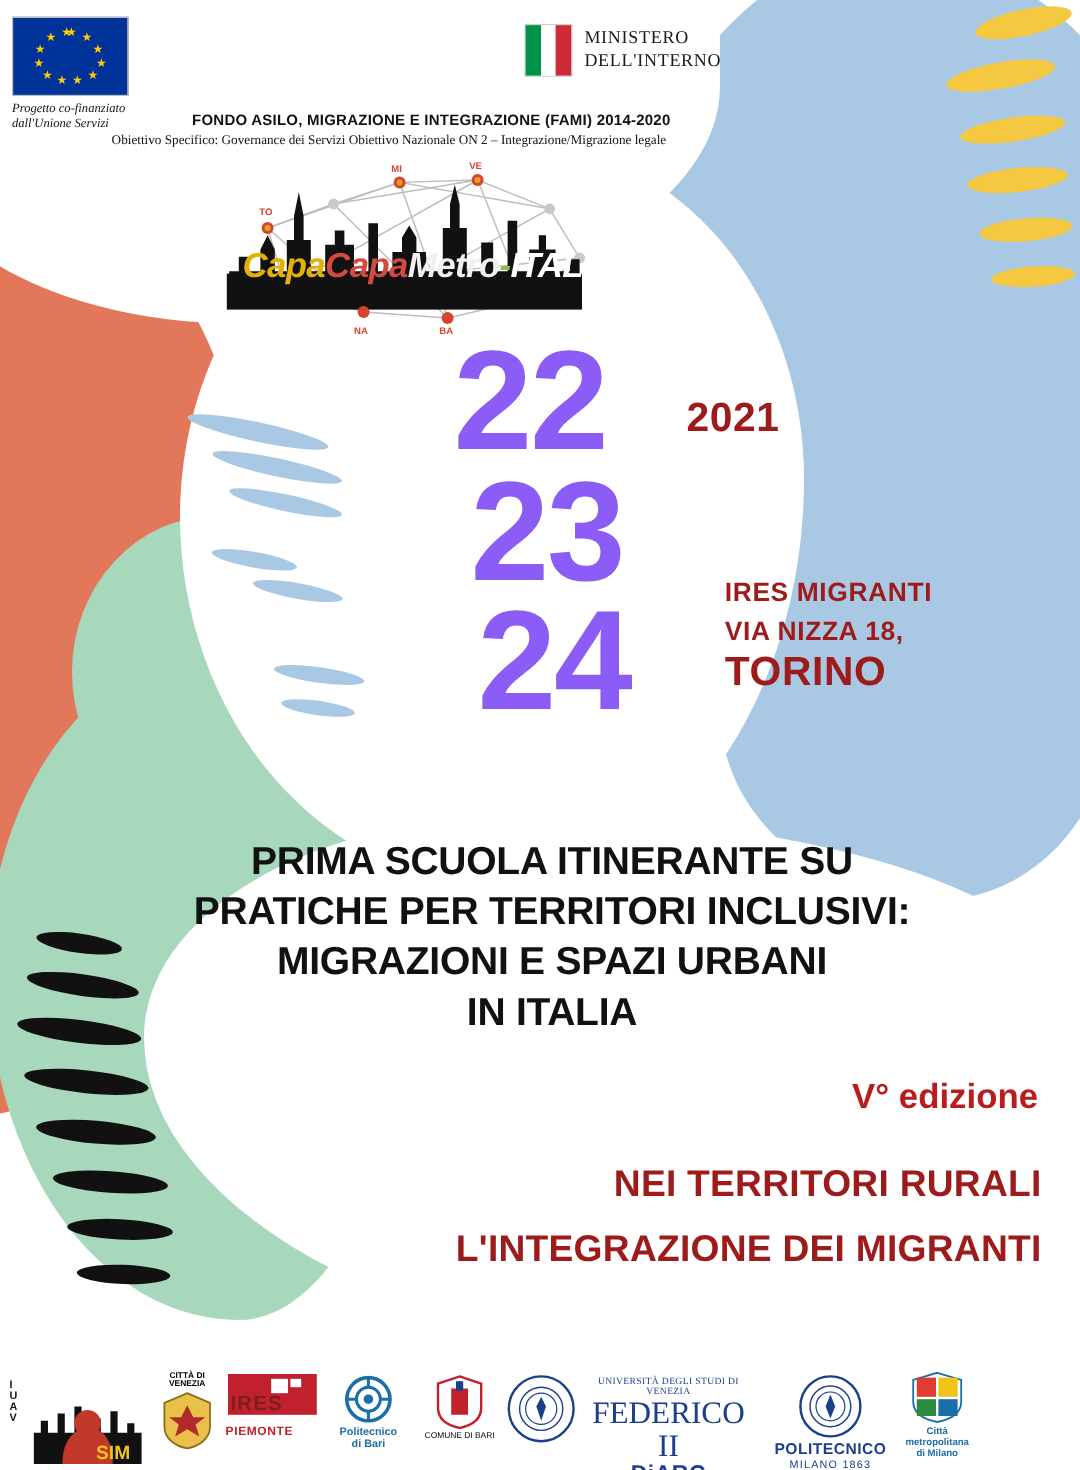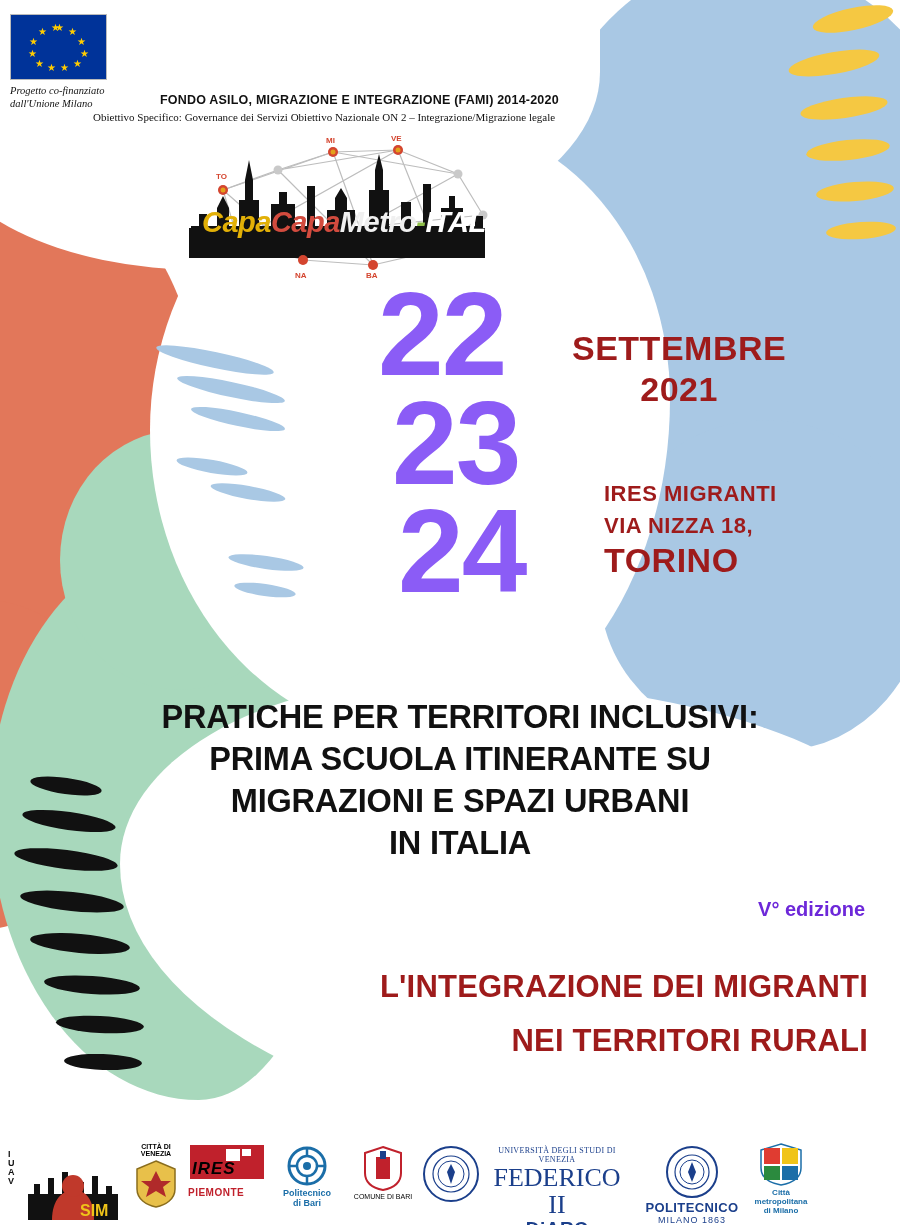--- a/index.html
+++ b/index.html
@@ -289,23 +289,23 @@
     font-weight: bold;
     font-size: 32.5px;
     line-height: 1.29;
     letter-spacing: -0.2px;
   }
 
   .edition {
     position: absolute;
     right: 35px;
     top: 898px;
-    color: #6d28d9;
-    font-weight: bold;
-    font-size: 20px;
+    color: #b91c1c;
+    font-weight: bold;
+    font-size: 29px;
   }
   .subtitle {
     position: absolute;
     right: 32px;
     top: 960px;
     width: 700px;
     text-align: right;
     color: #9e1b1b;
     font-weight: bold;
     font-size: 31px;
@@ -407,24 +407,35 @@
         <span class="eu-star" style="left:49px;top:48px;">★</span>
         <span class="eu-star" style="left:36px;top:48px;">★</span>
         <span class="eu-star" style="left:24px;top:44px;">★</span>
         <span class="eu-star" style="left:17px;top:34px;">★</span>
         <span class="eu-star" style="left:18px;top:22px;">★</span>
         <span class="eu-star" style="left:27px;top:12px;">★</span>
         <span class="eu-star" style="left:40px;top:8px;">★</span>
       </div>
       <div class="eu-caption">
         <div>Progetto co-finanziato</div>
-        <div>dall'Unione Milano</div>
+        <div>dall'Unione Servizi</div>
       </div>
     </div>
 
+    <div class="min-logo">
+      <div class="it-flag">
+        <i class="it-g"></i>
+          <i class="it-w"></i>
+          <i class="it-r"></i>
+      </div>
+      <div class="min-text">
+        <div>MINISTERO</div>
+        <div>DELL'INTERNO</div>
+      </div>
+    </div>
 
     <div class="fami-line1">FONDO ASILO, MIGRAZIONE E INTEGRAZIONE (FAMI) 2014-2020</div>
     <div class="fami-line2">Obiettivo Specifico: Governance dei Servizi Obiettivo Nazionale ON 2 – Integrazione/Migrazione legale</div>
 
     <div class="ccm">
       <svg width="330" height="150" viewBox="0 0 330 150">
         <g stroke="#bdbdbd" stroke-width="1.2" fill="none">
           <path d="M40,60 L95,40 L150,22 L215,20 L275,44 L300,85 L255,120 L190,135 L120,130 L55,110 Z"></path>
           <path d="M40,60 L150,22 M95,40 L215,20 M150,22 L275,44 M40,60 L120,130 M95,40 L190,135 M215,20 L255,120 M275,44 L120,130 M55,110 L300,85 M150,22 L190,135 M215,20 L55,110"></path>
         </g>
@@ -466,42 +477,41 @@
       <div class="ccm-word"><span class="cw-c1">Capa</span><span class="cw-c2">Capa</span><span class="cw-c3">Metro</span><span class="cw-c4">-</span><span class="cw-c5">ITALIA</span></div>
     </div>
 
     <div class="dates">
       <div class="d1">22</div>
       <div class="d2">23</div>
       <div class="d3">24</div>
     </div>
 
     <div class="month">
-      <div>SETTEMBRE</div>
       <div class="year">2021</div>
     </div>
 
     <div class="venue">
       <div>IRES MIGRANTI</div>
       <div>VIA NIZZA 18,</div>
       <div class="city">TORINO</div>
     </div>
 
     <div class="title">
+      <div>PRIMA SCUOLA ITINERANTE SU</div>
       <div>PRATICHE PER TERRITORI INCLUSIVI:</div>
-      <div>PRIMA SCUOLA ITINERANTE SU</div>
       <div>MIGRAZIONI E SPAZI URBANI</div>
       <div>IN ITALIA</div>
     </div>
 
     <div class="edition">V° edizione</div>
 
     <div class="subtitle">
+      <div>NEI TERRITORI RURALI</div>
       <div>L'INTEGRAZIONE DEI MIGRANTI</div>
-      <div>NEI TERRITORI RURALI</div>
     </div>
 
     <div class="iuav">
       <div>I</div>
         <div>U</div>
         <div>A</div>
         <div>V</div>
     </div>
 
     <div class="sim">
@@ -521,21 +531,21 @@
         <path d="M23,12 L28,22 L38,22 L30,28 L33,38 L23,32 L13,38 L16,28 L8,22 L18,22 Z" fill="#b02a2a"></path>
       </svg>
     </div>
 
     <div class="ires">
       <svg width="78" height="36" viewBox="0 0 78 36">
         <rect x="2" y="0" width="74" height="34" fill="#c0212c"></rect>
         <rect x="38" y="4" width="14" height="12" fill="#ffffff"></rect>
         <rect x="54" y="4" width="9" height="7" fill="#ffffff"></rect>
       </svg>
-      <div style="font-size:17px;font-weight:bold;color:#000000;margin-top:-26px;position:relative;letter-spacing:1px;font-style:italic;padding-left:4px">IRES</div>
+      <div style="font-size:17px;font-weight:bold;color:#7f1d1d;margin-top:-26px;position:relative;letter-spacing:1px;padding-left:4px">IRES</div>
       <div style="font-size:10px;font-weight:bold;color:#c0212c;margin-top:8px;letter-spacing:0.5px">PIEMONTE</div>
     </div>
 
     <div class="polibari">
       <svg width="40" height="40" viewBox="0 0 40 40" style="display:block;margin:0 auto">
         <circle cx="20" cy="20" r="18" fill="none" stroke="#1b6ea8" stroke-width="3"></circle>
         <circle cx="20" cy="20" r="10" fill="none" stroke="#1b6ea8" stroke-width="2.5"></circle>
         <circle cx="20" cy="20" r="4" fill="#1b6ea8"></circle>
         <g stroke="#1b6ea8" stroke-width="2.5">
           <line x1="20" y1="2" x2="20" y2="10"></line>

